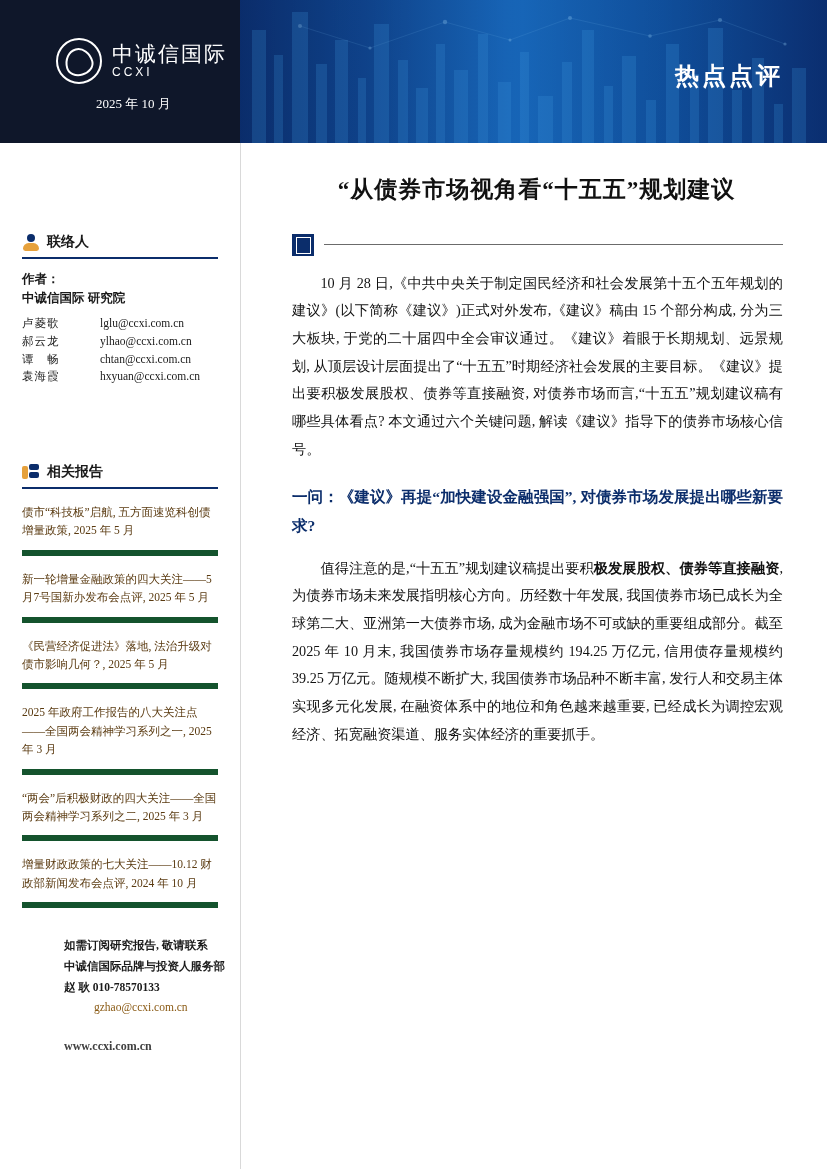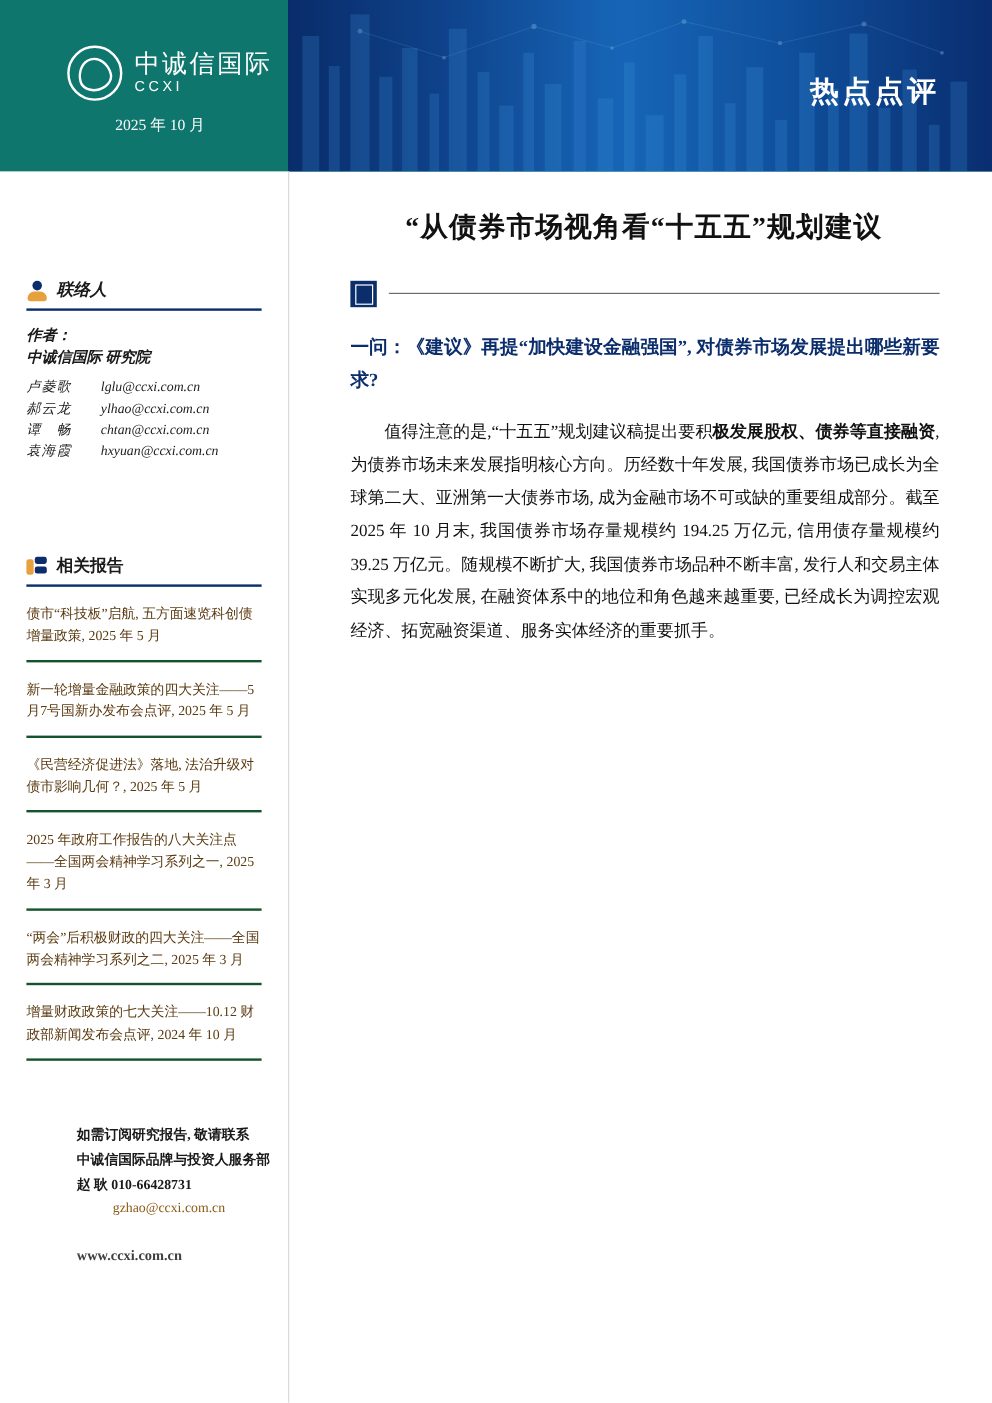--- a/index.html
+++ b/index.html
@@ -7,21 +7,21 @@
     width:827px;height:1169px;
     background:#ffffff;
     font-family:"Liberation Serif","DejaVu Serif",serif;
     color:#1a1a1a;
     position:relative;
     overflow:hidden;
   }
   
   .header{
     position:absolute;left:0;top:0;width:827px;height:143px;
-    background:#0f766e;
+    background:#0f172a;
     overflow:hidden;
   }
   .header .grad{
     position:absolute;left:240px;top:0;width:587px;height:143px;
     background:
       linear-gradient(90deg,#0b2d6b 0%, #0e3f86 22%, #1763b4 48%, #0f4f9c 72%, #0b2f72 100%);
   }
   .header .tech{
     position:absolute;left:240px;top:0;width:587px;height:143px;
     opacity:.55;
@@ -79,37 +79,37 @@
     content:"";position:absolute;left:7px;top:0;width:10px;height:6px;background:#0b2d6b;
     box-shadow:0 8px 0 0 #0b2d6b;border-radius:2px;
   }
   .side-sec-title{
     font-size:14px;font-weight:bold;color:#1a1a1a;font-family:"Liberation Sans",sans-serif;
   }
   .side-rule{
     height:2px;background:#0b2d6b;margin:6px 22px 0 22px;
   }
   .side-block{position:absolute;left:0;width:240px;}
-  .contacts{top:100px;font-style:italic;}
+  .contacts{top:100px;}
   .contact-role{
     margin:12px 22px 2px 22px;font-size:12.5px;color:#1a1a1a;font-weight:bold;
   }
   .contact-org{
     margin:0 22px 8px 22px;font-size:12.5px;color:#1a1a1a;font-weight:bold;
   }
   .contact-row{
     margin:0 22px;font-size:11.5px;color:#1a1a1a;line-height:1.55;
-    display:flex;gap:10px;
+    display:flex;gap:26px;
   }
   .contact-row .nm{width:52px;display:inline-block;letter-spacing:1px;}
   .contact-row .em{font-family:"Liberation Serif",serif;}
   .reports{top:330px;}
   .report-item{
     margin:14px 22px 0 22px;font-size:11.5px;line-height:1.6;color:#5a3a10;
-    border-bottom:2px solid #14532d;padding-bottom:10px;
+    border-bottom:6px solid #14532d;padding-bottom:10px;
   }
   .footer-block{
     position:absolute;left:0;top:795px;width:240px;padding-left:42px;
   }
   .fb-line{margin:0 22px 6px 22px;font-size:11.5px;font-weight:bold;color:#1a1a1a;}
   .fb-mail{margin:4px 22px 0 52px;font-size:11.5px;color:#8a5a14;}
   .fb-url{margin:26px 22px 0 22px;font-size:12px;font-weight:bold;color:#404040;}
   
   .main{
     position:absolute;left:240px;top:143px;width:587px;height:902px;
@@ -250,32 +250,33 @@
     <div class="report-item">2025 年政府工作报告的八大关注点——全国两会精神学习系列之一, 2025 年 3 月</div>
     <div class="report-item">“两会”后积极财政的四大关注——全国两会精神学习系列之二, 2025 年 3 月</div>
     <div class="report-item">增量财政政策的七大关注——10.12 财政部新闻发布会点评, 2024 年 10 月</div>
   </div>
 
   <div class="footer-block">
     <div class="fb-line">如需订阅研究报告, 敬请联系</div>
     <div class="fb-line">中诚信国际品牌与投资人服务部</div>
     <div class="fb-line">
       <span class="sp">赵 耿</span>
-      <span>010-66428731</span>
+      <span>010-78570133</span>
     </div>
     <div class="fb-mail">gzhao@ccxi.com.cn</div>
     <div class="fb-url">www.ccxi.com.cn</div>
   </div>
 </div>
 
 <div class="main">
   <div class="doc-title">“从债券市场视角看“十五五”规划建议</div>
 
   <div class="rule-wrap">
     <span class="rule-badge"></span>
     <span class="rule-line"></span>
   </div>
 
+  <p class="body">10 月 28 日,《中共中央关于制定国民经济和社会发展第十五个五年规划的建议》(以下简称《建议》)正式对外发布,《建议》稿由 15 个部分构成, 分为三大板块, 于党的二十届四中全会审议通过。《建议》着眼于长期规划、远景规划, 从顶层设计层面提出了“十五五”时期经济社会发展的主要目标。《建议》提出要积极发展股权、债券等直接融资, 对债券市场而言,“十五五”规划建议稿有哪些具体看点? 本文通过六个关键问题, 解读《建议》指导下的债券市场核心信号。</p>
 
   <h2 class="qhead">一问：《建议》再提“加快建设金融强国”, 对债券市场发展提出哪些新要求?</h2>
 
   <p class="body" id="sec-p2"><span>值得注意的是,“十五五”规划建议稿提出要积</span><b>极发展股权、债券等直接融资</b><span>, 为债券市场未来发展指明核心方向。历经数十年发展, 我国债券市场已成长为全球第二大、亚洲第一大债券市场, 成为金融市场不可或缺的重要组成部分。截至 2025 年 10 月末, 我国债券市场存量规模约 194.25 万亿元, 信用债存量规模约 39.25 万亿元。随规模不断扩大, 我国债券市场品种不断丰富, 发行人和交易主体实现多元化发展, 在融资体系中的地位和角色越来越重要, 已经成长为调控宏观经济、拓宽融资渠道、服务实体经济的重要抓手。</span></p>
 </div>
 
 </body></html>

